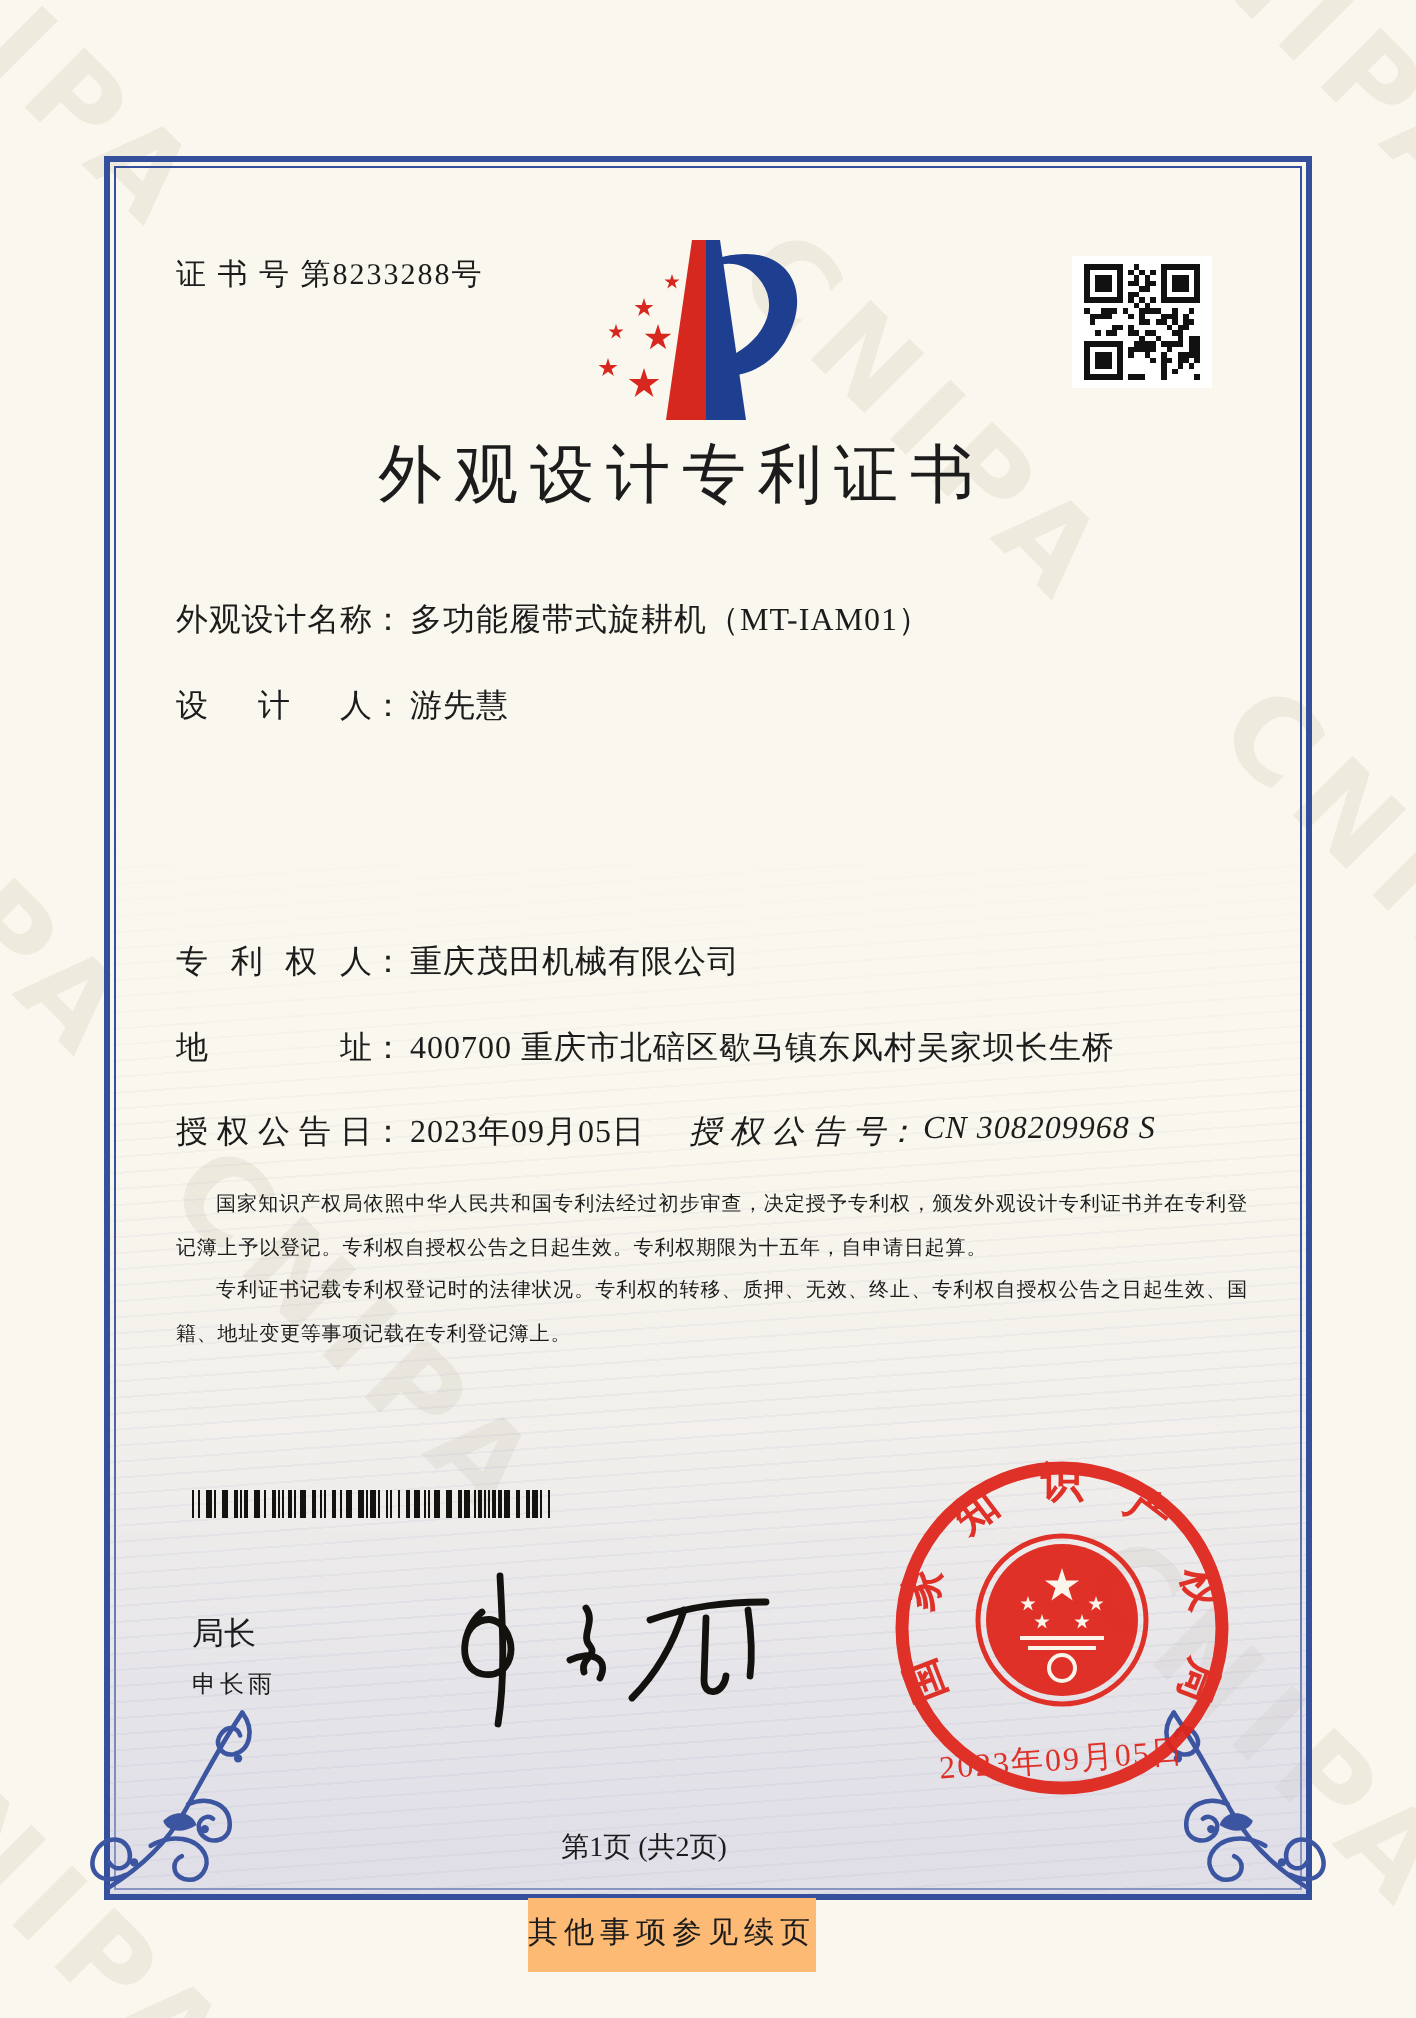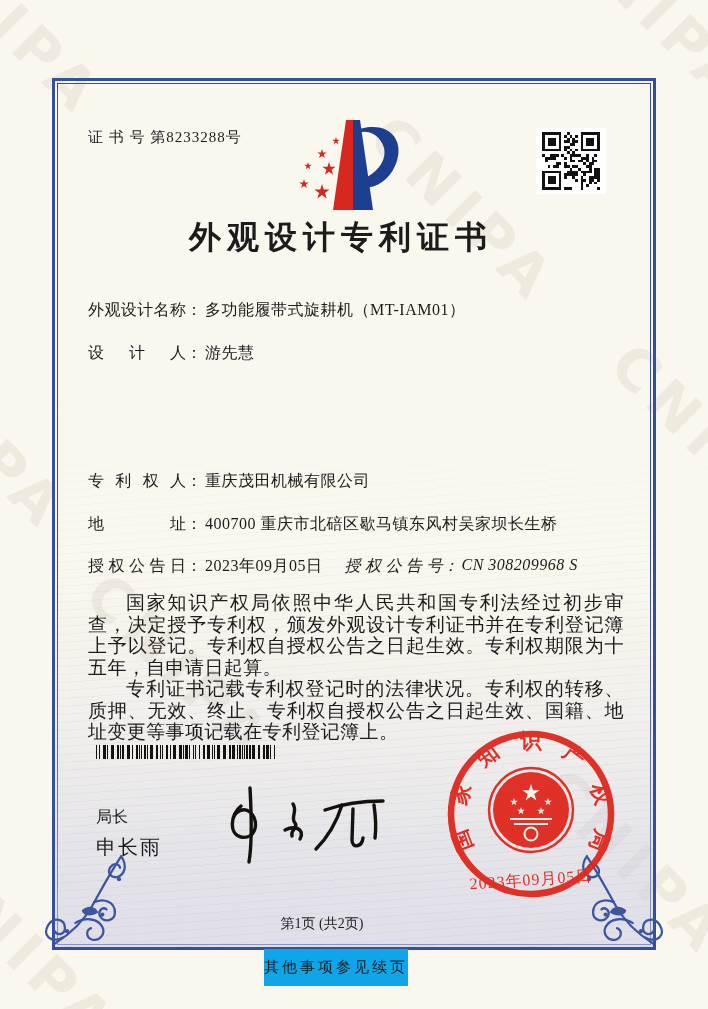--- a/index.html
+++ b/index.html
@@ -35,39 +35,39 @@
       repeating-linear-gradient(176deg, rgba(108,112,168,0.10) 0 1px, rgba(0,0,0,0) 1px 8px);
     -webkit-mask-image:linear-gradient(to bottom, transparent 0 36%, rgba(0,0,0,.55) 62%, #000 88%);
     mask-image:linear-gradient(to bottom, transparent 0 36%, rgba(0,0,0,.55) 62%, #000 88%);
     pointer-events:none;
   }
   .content{position:absolute;left:0;top:0;width:708px;height:1009px;z-index:3;}
   
   .cert-no{position:absolute;left:88px;top:128px;font-size:15px;letter-spacing:1px;}
   .title{
     position:absolute;left:0;top:216px;width:682px;text-align:center;
-    font-size:32px;font-weight:700;letter-spacing:6px;
+    font-size:32px;font-weight:400;letter-spacing:6px;
   }
   .qr-box{position:absolute;left:536px;top:128px;width:70px;height:66px;background:#ffffff;}
   
   .frow{position:absolute;left:88px;width:540px;font-size:16px;white-space:nowrap;}
   .flabel{display:inline-block;width:98px;text-align:justify;text-align-last:justify;vertical-align:top;}
   .fcolon{display:inline-block;vertical-align:top;}
   .fvalue{display:inline-block;margin-left:3px;vertical-align:top;letter-spacing:0.5px;}
   .ffield2{display:inline-block;margin-left:22px;font-style:italic;}
   
-  .paras{position:absolute;left:88px;top:592px;width:536px;font-size:19px;line-height:21.5px;text-align:justify;}
+  .paras{position:absolute;left:88px;top:592px;width:536px;font-size:10px;line-height:21.5px;text-align:justify;}
   .paras p{margin:0;text-indent:2em;letter-spacing:0.4px;}
   
   .signer-title{position:absolute;left:96px;top:807px;font-size:16px;font-family:"Liberation Sans","DejaVu Sans",sans-serif;}
-  .signer-name{position:absolute;left:96px;top:834px;font-size:20px;font-family:Liberation Mono, monospace;letter-spacing:2px;}
+  .signer-name{position:absolute;left:96px;top:834px;font-size:12px;font-family:Liberation Mono, monospace;letter-spacing:2px;}
   
   .page-no{position:absolute;left:0;top:915px;width:644px;text-align:center;font-size:14px;}
   .cont-box{
-    position:absolute;left:264px;top:949px;width:144px;height:37px;background:#0ea5e9;
+    position:absolute;left:264px;top:949px;width:144px;height:37px;background:#fdba74;
     text-align:center;line-height:37px;font-size:15px;letter-spacing:3px;
   }
   svg{display:block;}
 </style>
 </head>
 <body>
 
 <div class="wm" style="left:-50px;top:-85px;">CNIPA</div>
 <div class="wm" style="left:598px;top:-95px;">CNIPA</div>
 <div class="wm" style="left:404px;top:102px;">CNIPA</div>

